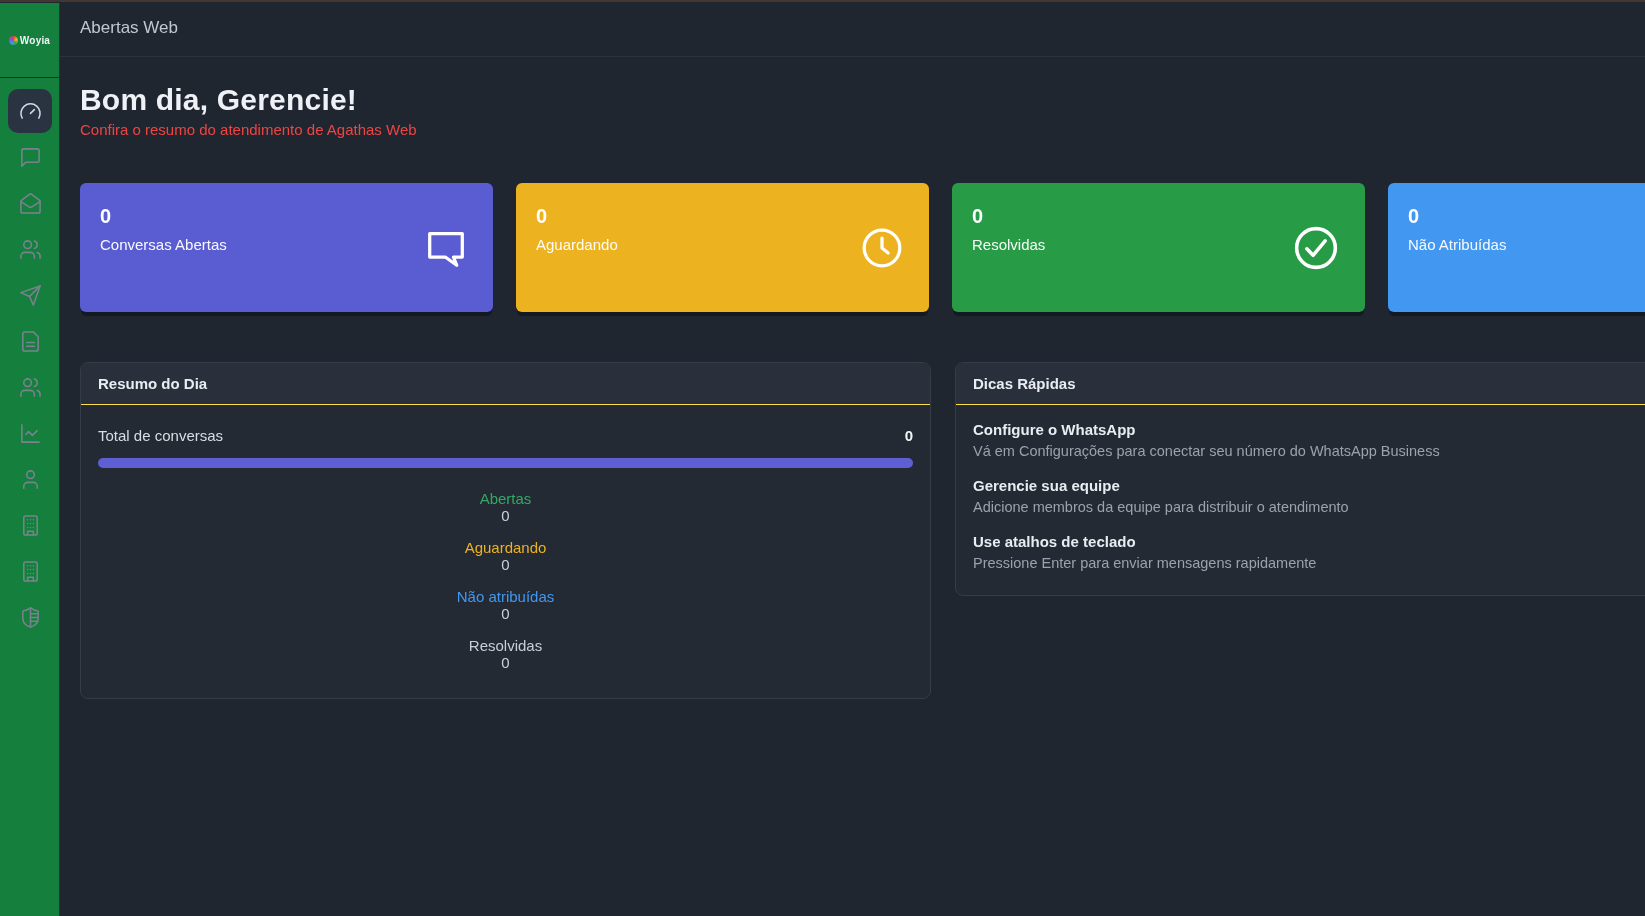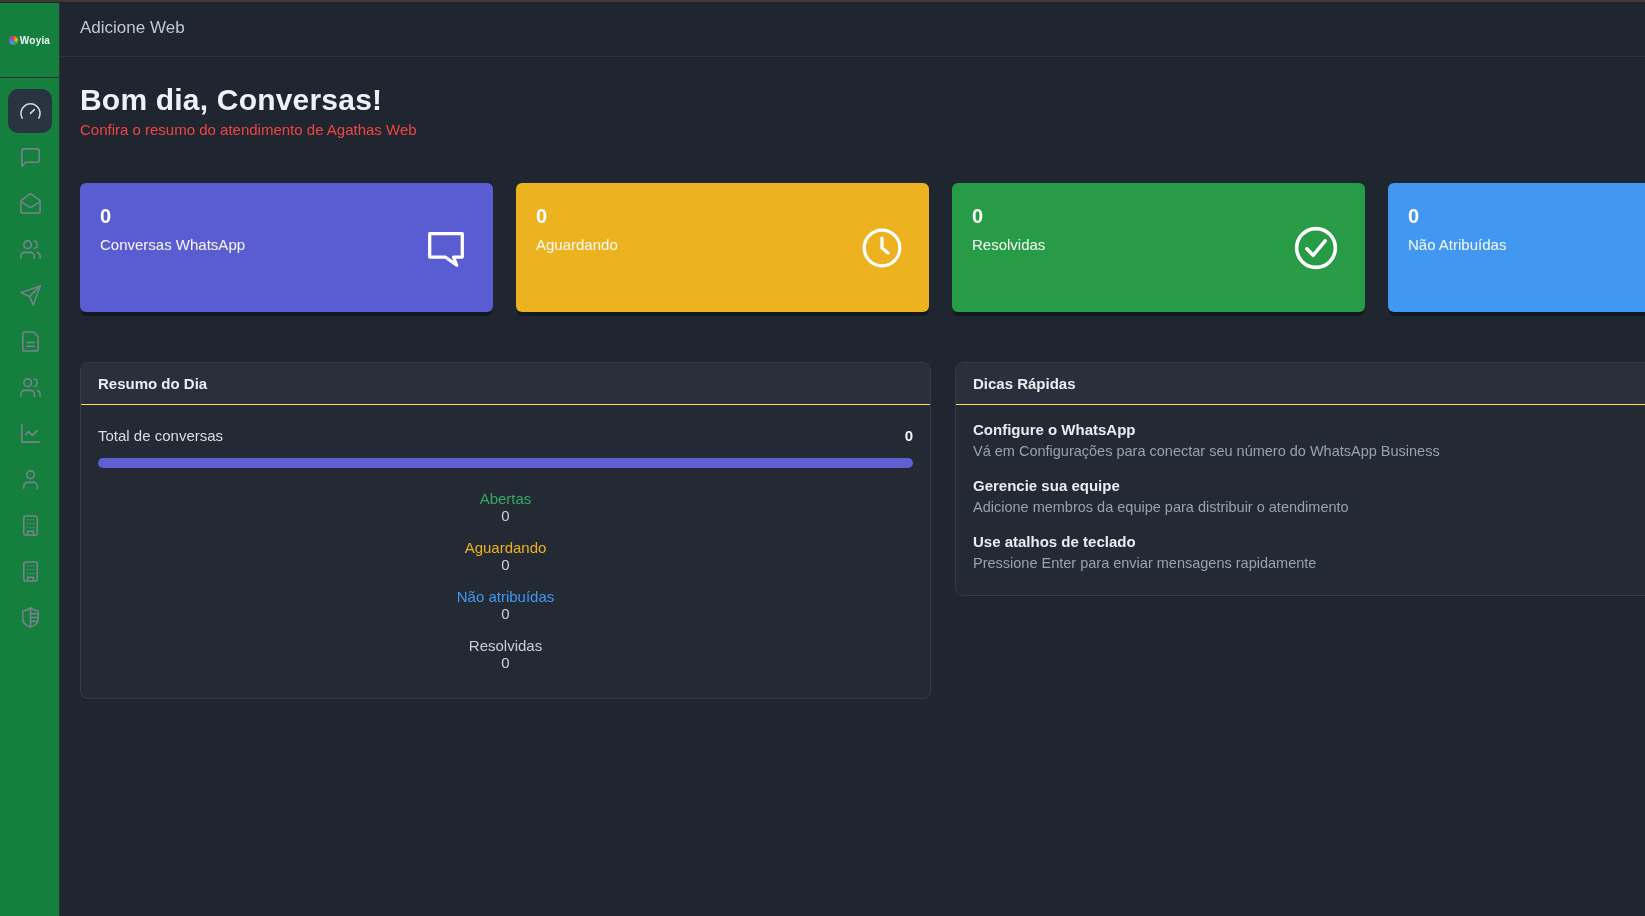--- a/index.html
+++ b/index.html
@@ -185,34 +185,34 @@
           <path d="M12 3v18"></path>
           <path d="M12 8h7"></path>
           <path d="M12 12h8"></path>
           <path d="M12 16h7.2"></path>
         </svg>
     </div>
   </nav>
 </aside>
 
 <header class="header">
-  <span class="header-title">Adicione Web</span>
+  <span class="header-title">Abertas Web</span>
 </header>
 
 <main class="main">
 
   <div class="greeting">
-    <h1>Bom dia, Conversas!</h1>
+    <h1>Bom dia, Gerencie!</h1>
     <p>Confira o resumo do atendimento de Agathas Web</p>
   </div>
 
   <div class="cards">
     <div class="card" style="background: rgb(90, 92, 209);">
       <div class="card-value">0</div>
-      <div class="card-label">Conversas WhatsApp</div>
+      <div class="card-label">Conversas Abertas</div>
       <div class="card-icon">
         <svg width="46" height="46" viewBox="0 0 24 24">
             <path d="M3.5 4.5h17v12.2h-4.6l1.7 4.3-6-4.3H3.5z"></path>
           </svg>
       </div>
     </div>
     <div class="card" style="background: rgb(237, 178, 32);">
       <div class="card-value">0</div>
       <div class="card-label">Aguardando</div>
       <div class="card-icon">

